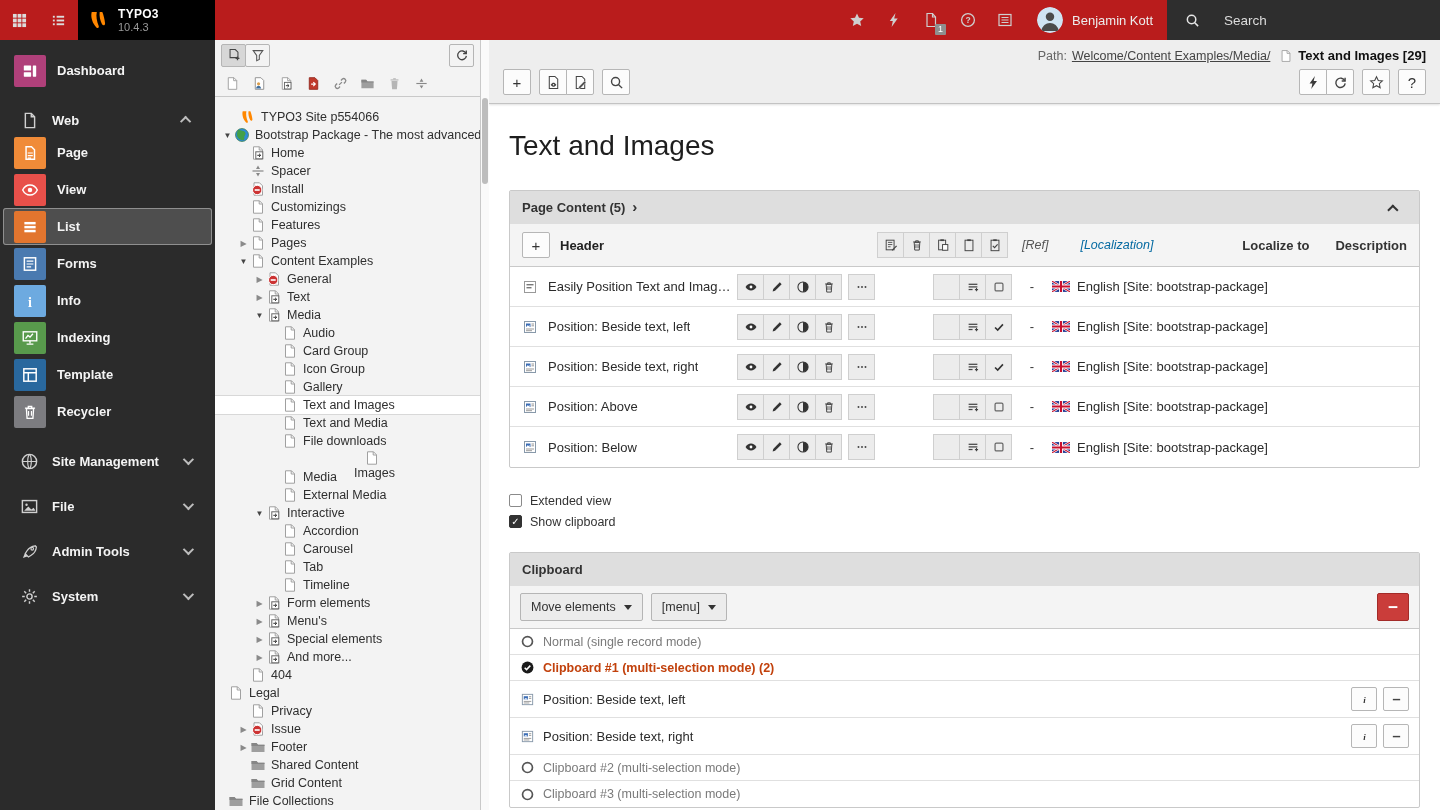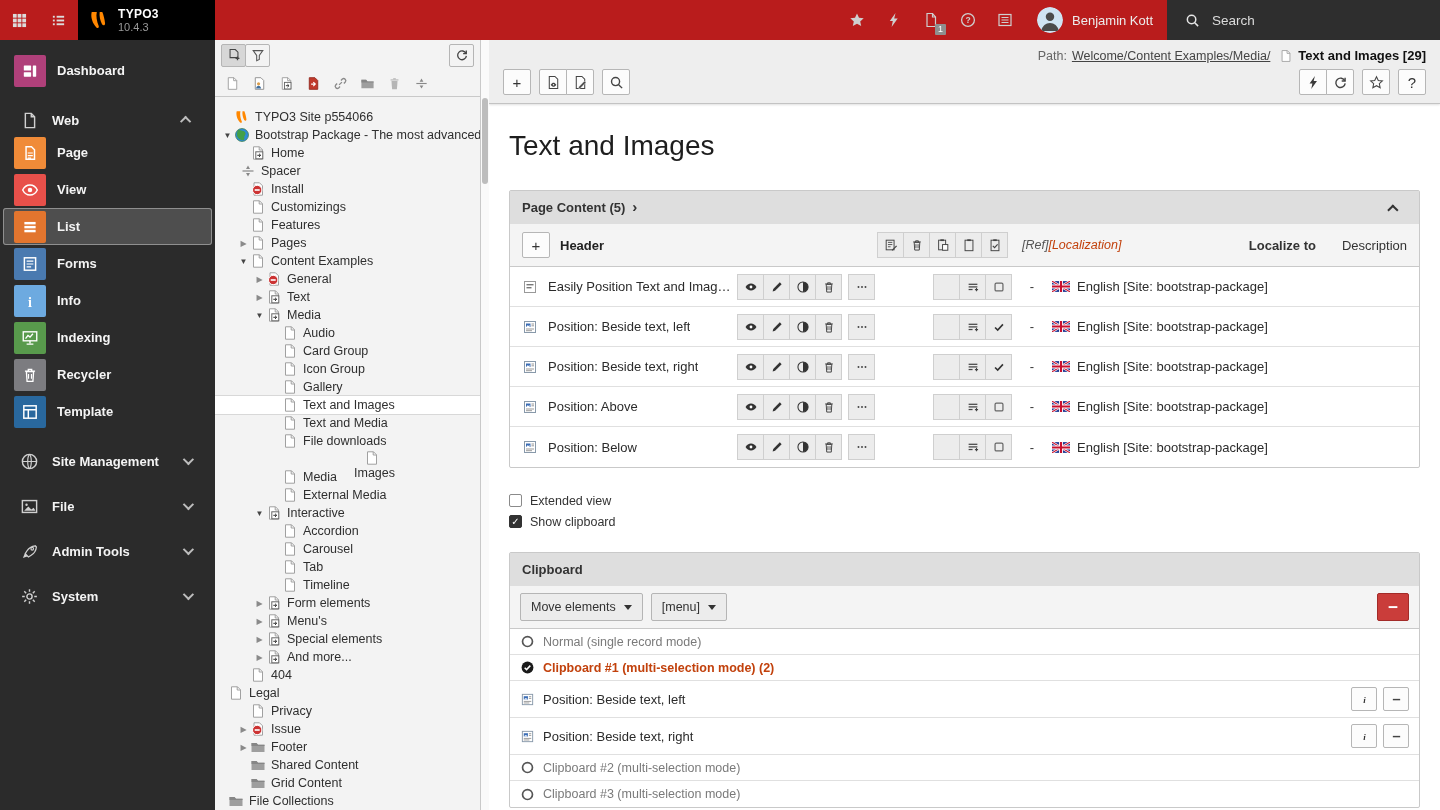--- a/index.html
+++ b/index.html
@@ -16,21 +16,21 @@
   .brand-logo { width:22px; height:22px; }
   .brand-name { font-size:12px; font-weight:bold; color:#fff; letter-spacing:.3px; }
   .brand-version { font-size:11px; color:#9a9a9a; }
   .tb-spacer { flex:1; }
   .tb-icon { width:37px; background:transparent; border:none; display:flex; align-items:center; justify-content:center; position:relative; cursor:pointer; }
   .tb-icon .icon { width:16px; height:16px; }
   .tb-badge { position:absolute; bottom:5px; right:3px; background:#8f8f8f; color:#fff; font-size:9px; line-height:11px; padding:0 3px; border-radius:1px; }
   .tb-user { display:flex; align-items:center; gap:9px; padding:0 14px; cursor:pointer; }
   .tb-avatar { width:26px; height:26px; border-radius:50%; overflow:hidden; }
   .tb-username { font-size:13px; color:#ececec; }
-  .tb-search { width:273px; background:#2e2e2e; display:flex; align-items:center; gap:12px; padding-left:18px; cursor:text; }
+  .tb-search { width:273px; background:#2e2e2e; display:flex; align-items:center; gap:24px; padding-left:18px; cursor:text; }
   .tb-search .icon { width:15px; height:15px; }
   .tb-search-label { font-size:13.5px; color:#dcdcdc; }
 
   
   .modulemenu { position:absolute; top:40px; left:0; width:215px; bottom:0; background:#2b2b2b; padding-top:12px; }
   .mm-item { display:flex; align-items:center; gap:11px; height:37px; padding-left:14px; cursor:pointer; }
   .mm-item.standalone { margin-bottom:12px; }
   .mm-tile { width:32px; height:32px; border-radius:2px; display:flex; align-items:center; justify-content:center; flex:none; }
   .mm-tile .icon { width:18px; height:18px; }
   .mm-label { font-size:13px; font-weight:bold; color:#f4f4f4; }
@@ -93,23 +93,23 @@
 
   .thead { background:#f4f4f4; border-bottom:1px solid #c9c9c9; display:flex; align-items:center; padding:8px 12px; height:43px; }
   .cell-title { width:215px; display:flex; align-items:center; gap:10px; flex:none; overflow:hidden; }
   .th-label { font-size:13px; font-weight:bold; color:#222; }
   .cell-btns { width:140px; flex:none; display:flex; align-items:center; }
   .ibtn { width:27px; height:26px; background:#ececec; border:1px solid #cfcfcf; display:flex; align-items:center; justify-content:center; cursor:pointer; flex:none; }
   .ibtn .icon { width:14px; height:14px; }
   .igroup { display:flex; }
   .igroup .ibtn + .ibtn { margin-left:-1px; }
   .th-ref { font-size:12.5px; font-style:italic; color:#555; margin-left:14px; }
-  .th-loc { font-size:12.5px; font-style:italic; color:#c2410c; margin-left:0; }
+  .th-loc { font-size:12.5px; font-style:italic; color:#0369a1; margin-left:32px; }
   .th-localizeto { font-size:13px; font-weight:bold; margin-left:auto; }
-  .th-desc { font-size:13px; font-weight:normal; margin-left:26px; }
+  .th-desc { font-size:13px; font-weight:bold; margin-left:26px; }
 
   .crow { display:flex; align-items:center; height:40px; padding:0 12px; border-bottom:1px solid #e0e0e0; }
   .crow:last-child { border-bottom:none; }
   .crow-ico { width:16px; height:16px; flex:none; }
   .crow-title { font-size:13px; color:#2b2b2b; white-space:nowrap; overflow:hidden; text-overflow:ellipsis; }
   .dots-btn { margin-left:6px; }
   .cell-spacer { width:56px; flex:none; }
   .cell-ref { width:40px; text-align:center; font-size:13px; color:#333; flex:none; }
   .cell-lang { display:flex; align-items:center; gap:7px; font-size:13px; color:#2b2b2b; }
   .flag { width:18px; height:11px; flex:none; }
@@ -335,41 +335,41 @@
             <svg viewBox="0 0 16 16">
               <rect x="2" y="2.5" width="12" height="8" fill="none" stroke="#fff" stroke-width="1.2"></rect>
               <path d="M4 8.5l2.2-2.7 1.8 1.4 2.6-3" stroke="#fff" stroke-width="1.2" fill="none"></path>
               <path d="M8 10.5v2.2M5 13.5h6" stroke="#fff" stroke-width="1.2"></path>
             </svg>
           </span>
         </span>
         <span class="mm-label">Indexing</span>
       </div>
       <div class="mm-item">
+        <span class="mm-tile" style="background:#29689e">
+          <span class="icon">
+            <svg viewBox="0 0 16 16">
+              <rect x="2.5" y="2.5" width="11" height="11" fill="none" stroke="#fff" stroke-width="1.3"></rect>
+              <path d="M2.5 6h11M6.5 6v7.5" stroke="#fff" stroke-width="1.3"></path>
+            </svg>
+          </span>
+        </span>
+        <span class="mm-label">Template</span>
+      </div>
+      <div class="mm-item">
         <span class="mm-tile" style="background:#7c7c80">
           <span class="icon">
             <svg viewBox="0 0 16 16">
               <path d="M4.8 5h6.4l-.6 8.6H5.4z" fill="none" stroke="#fff" stroke-width="1.2"></path>
               <path d="M3.5 4.5h9M6.5 4.5V3h3v1.5" stroke="#fff" stroke-width="1.2" fill="none"></path>
               <path d="M6.7 7v4.4M9.3 7v4.4" stroke="#fff"></path>
             </svg>
           </span>
         </span>
         <span class="mm-label">Recycler</span>
-      </div>
-      <div class="mm-item">
-        <span class="mm-tile" style="background:#29689e">
-          <span class="icon">
-            <svg viewBox="0 0 16 16">
-              <rect x="2.5" y="2.5" width="11" height="11" fill="none" stroke="#fff" stroke-width="1.3"></rect>
-              <path d="M2.5 6h11M6.5 6v7.5" stroke="#fff" stroke-width="1.3"></path>
-            </svg>
-          </span>
-        </span>
-        <span class="mm-label">Template</span>
       </div>
       <div class="mm-section">
         <span class="mm-sec-icon icon">
           <svg viewBox="0 0 16 16">
             <circle cx="8" cy="8" r="6" fill="none" stroke="#d0d0d0" stroke-width="1.2"></circle>
             <path d="M2 8h12M8 2c-2 1.8-2 10.2 0 12M8 2c2 1.8 2 10.2 0 12" fill="none" stroke="#d0d0d0" stroke-width="1"></path>
           </svg>
         </span>
         <span class="mm-sec-label">Site Management</span>
         <span class="chev down"></span>
@@ -483,21 +483,21 @@
           </svg>
         </span>
         <span class="icon">
           <svg viewBox="0 0 16 16">
             <path d="M2.5 8h11" stroke="#888" stroke-width="1.2"></path>
             <path d="M8 2.6 10 6H6zM8 13.4 10 10H6z" fill="#888"></path>
           </svg>
         </span>
       </div>
     <div class="pt-tree" id="pt-tree">
-        <div class="pt-row" style="padding-left: 6px;">
+        <div class="pt-row" style="padding-left: 12px;">
           <span class="pt-exp none"></span>
           <span class="pt-ico icon">
             <svg viewBox="0 0 16 16">
               <g fill="#ff8700">
                 <path d="M2.7 2.2c-1 3.5.6 8.5 3.4 11.2.9.9 2.1.4 1.7-1C6.4 9.2 5.7 5.1 6.4 2.2z"></path>
                 <path d="M8.5 2.2c-.4 2.7.3 6.3 1.7 8.8.8 1.3 2.4.9 2.2-.7-.3-2.7-1-5.7-2-8.1z"></path>
               </g>
             </svg>
           </span>
           <span class="pt-label">TYPO3 Site p554066</span>
@@ -518,21 +518,21 @@
           <span class="pt-ico icon">
             <svg viewBox="0 0 16 16">
               <path d="M3.5 1.8h6l3 3v9.4h-9z" fill="#fff" stroke="#a0a0a0"></path>
               <path d="M9.2 1.8v3.2h3.3" fill="none" stroke="#a0a0a0"></path>
               <rect x="5.8" y="6.8" width="7" height="7" fill="#fff" stroke="#666"></rect>
               <path d="M7.3 10.3h3.2M9 8.7l1.7 1.6L9 11.9" stroke="#333" fill="none"></path>
             </svg>
           </span>
           <span class="pt-label">Home</span>
         </div>
-        <div class="pt-row" style="padding-left: 12px;">
+        <div class="pt-row" style="padding-left: 22px;">
           <span class="pt-exp none"></span>
           <span class="pt-ico icon">
             <svg viewBox="0 0 16 16">
               <path d="M2.5 8h11" stroke="#888" stroke-width="1.2"></path>
               <path d="M8 2.6 10 6H6zM8 13.4 10 10H6z" fill="#888"></path>
             </svg>
           </span>
           <span class="pt-label">Spacer</span>
         </div>
         <div class="pt-row" style="padding-left: 22px;">

